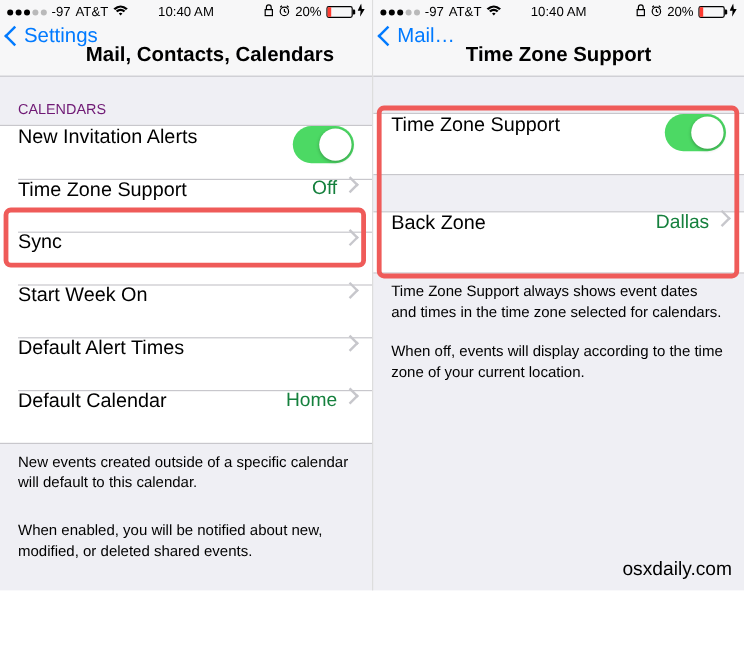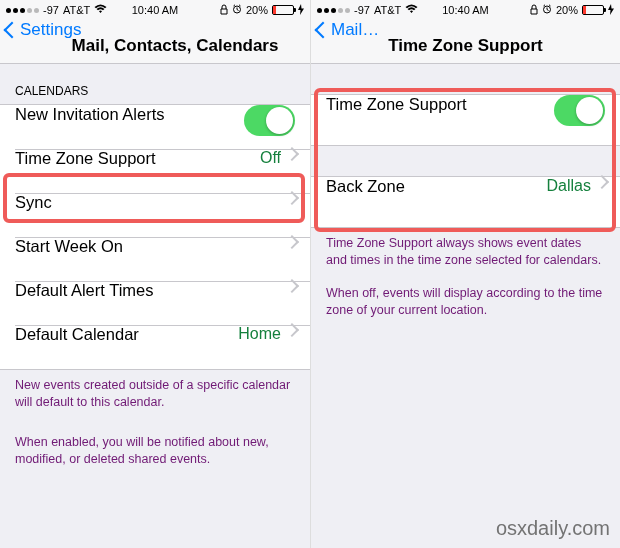--- a/index.html
+++ b/index.html
@@ -6,21 +6,21 @@
   body {
     font-family: -apple-system, "Helvetica Neue", Helvetica, Arial, sans-serif;
     background: #fff;
     width: 620px;
     height: 548px;
     overflow: hidden;
     display: flex;
   }
   .phone {
     width: 310px;
-    height: 548px;
+    height: 492px;
     background: #efeff4;
     position: relative;
     display: flex;
     flex-direction: column;
   }
   .phone + .phone { border-left: 1px solid #ddd; }
 
   .statusbar {
     height: 20px;
     background: #f7f7f8;
@@ -76,21 +76,21 @@
     border-left: 2.5px solid #007aff;
     border-bottom: 2.5px solid #007aff;
     transform: rotate(45deg);
     margin-top: 4px;
   }
 
   .content { flex: 1; overflow: hidden; }
 
   .section-header {
     font-size: 12px;
-    color: #000000;
+    color: #701a75;
     padding: 20px 15px 6px;
     text-transform: uppercase;
   }
   .group {
     background: #fff;
     border-top: 0.5px solid #c8c7cc;
     border-bottom: 0.5px solid #c8c7cc;
   }
   .row {
     min-height: 44px;
@@ -123,21 +123,21 @@
   .row .chev::before {
     content: '';
     display: block;
     width: 8px; height: 8px;
     border-top: 2px solid #c7c7cc;
     border-right: 2px solid #c7c7cc;
     transform: rotate(45deg);
   }
   .footer-text {
     font-size: 12.5px;
-    color: #701a75;
+    color: #000000;
     padding: 7px 15px 16px;
     line-height: 1.35;
   }
 
   .toggle {
     width: 51px; height: 31px;
     border-radius: 16px;
     position: relative;
     cursor: pointer;
   }
@@ -161,22 +161,22 @@
   }
 
   .battery { width: 22px; height: 10px; border: 1px solid #000; border-radius: 2px; position: relative; }
   .battery::after { content:''; position:absolute; right:-3px; top:2px; width:2px; height:4px; background:#000; border-radius:0 1px 1px 0; }
   .battery .fill { height:100%; width:15%; background:#ff3b30; }
 
   .watermark {
     position: absolute;
     right: 10px;
     bottom: 8px;
-    color: #737373;
-    font-size: 20px;
+    color: #000000;
+    font-size: 16px;
     z-index: 20;
   }
 </style>
 </head>
 <body>
 
 <div class="phone">
   <div class="statusbar">
     <div class="left">
       <div class="dots">

